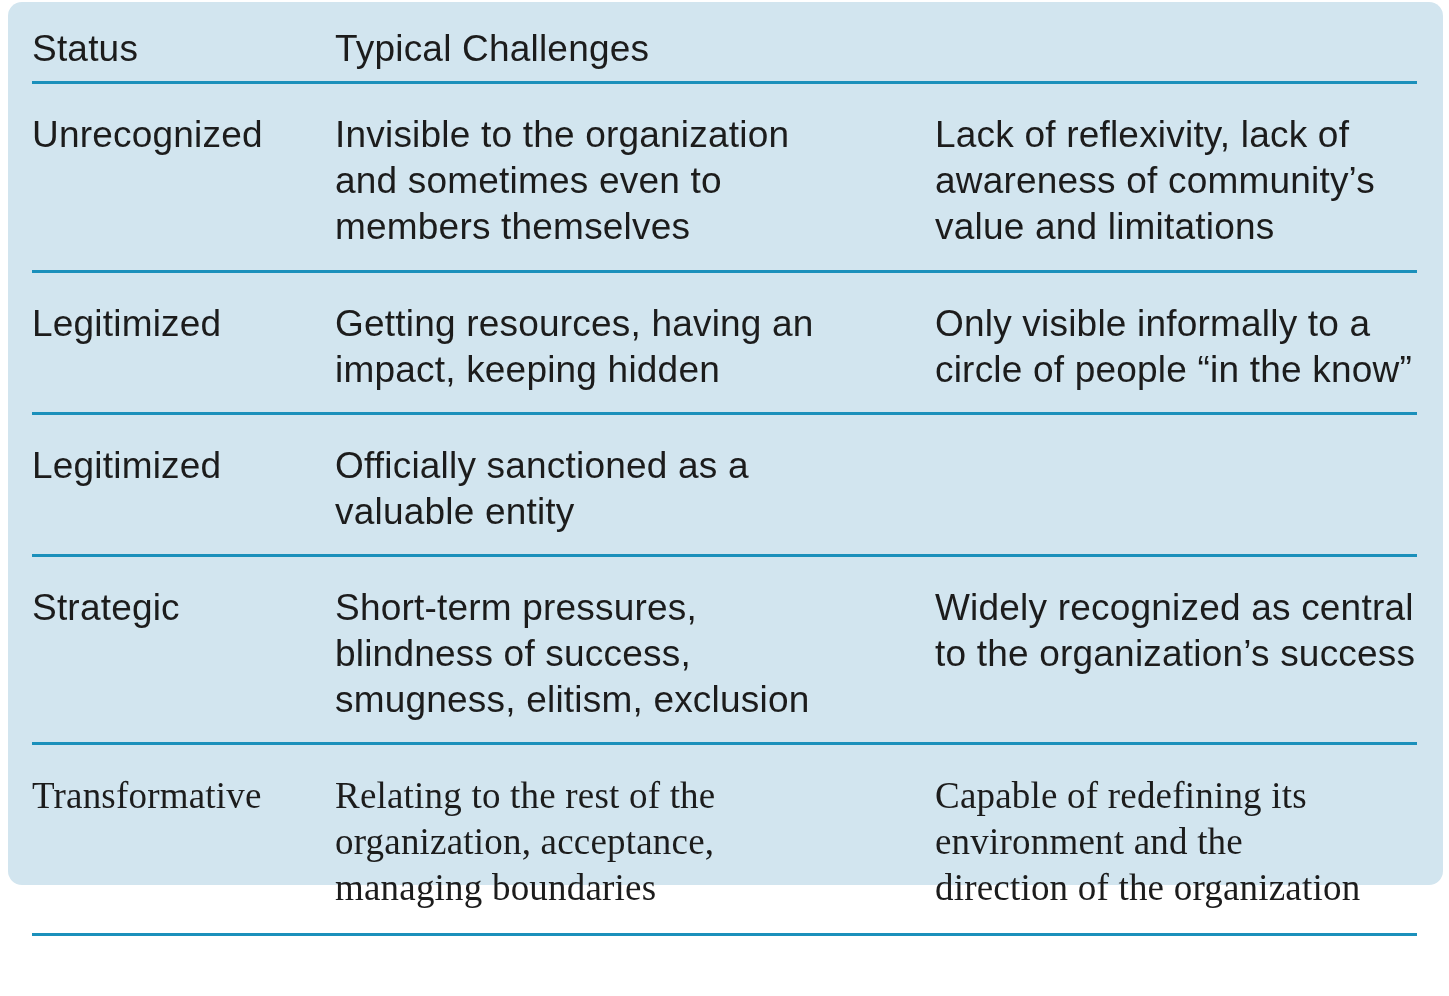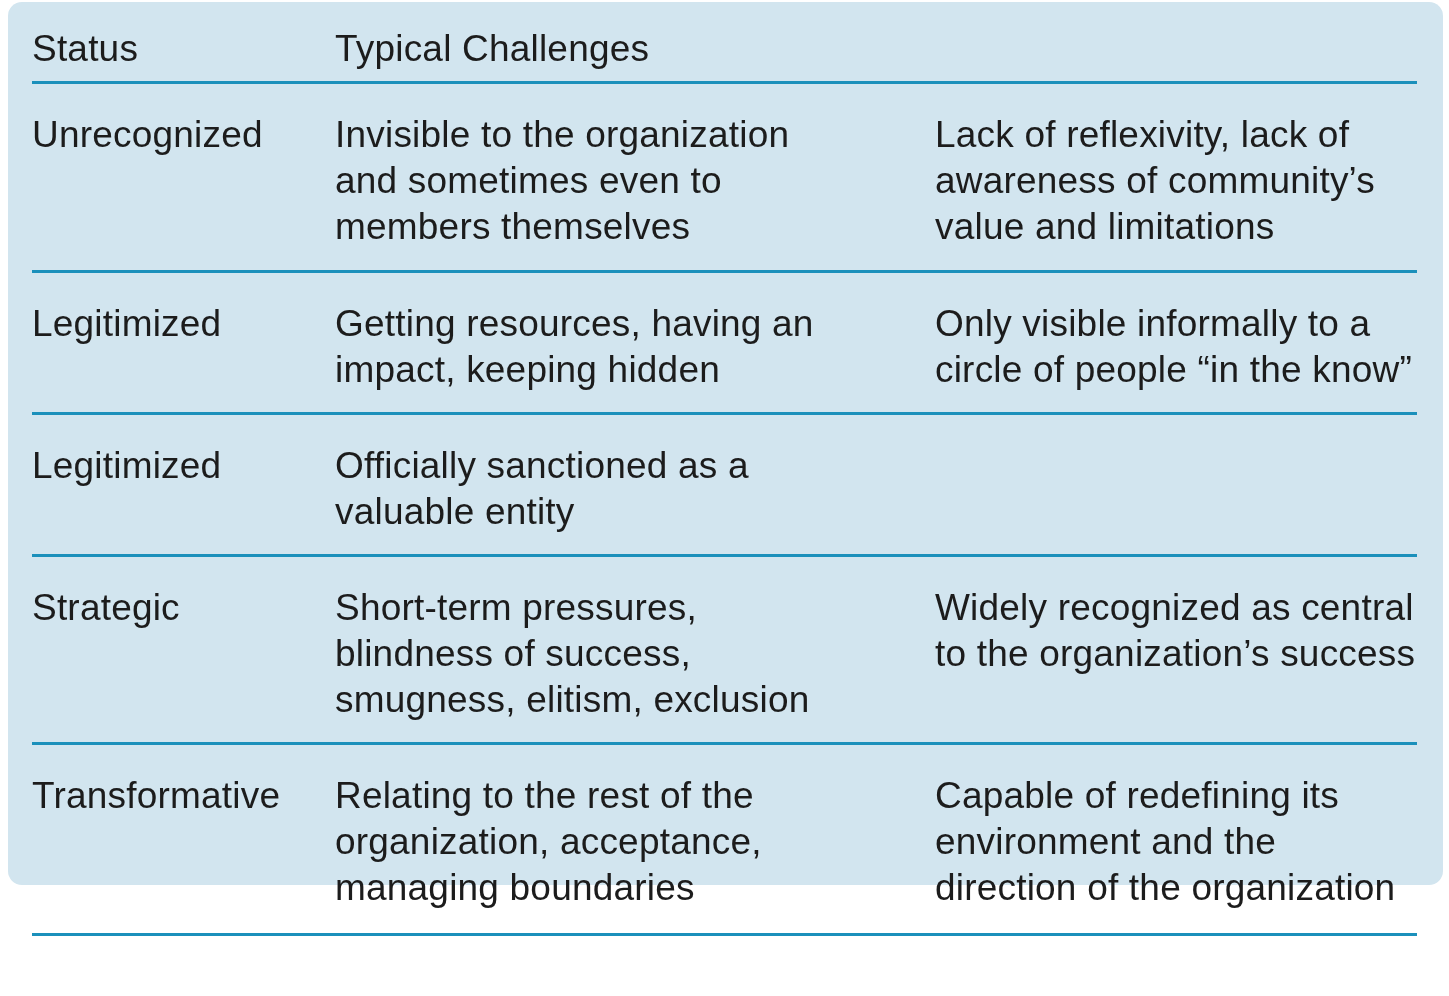--- a/index.html
+++ b/index.html
@@ -42,21 +42,21 @@
     height:3px;
     margin-left:24px;
     width:1385px;
     background:var(--rule);
   }
   .body-row{padding-top:28px;}
   .row-1{height:186px;}
   .row-2{height:139px;}
   .row-3{height:139px;}
   .row-4{height:185px;}
-  .row-5{height:188px;}
+  .row-5{height:188px;font-family:Liberation Serif, serif;}
 </style>
 </head>
 <body>
 
 <div class="panel">
 
   <div class="row header-row">
     <div class="cell">Status</div>
     <div class="cell">Typical Challenges</div>
   </div>

